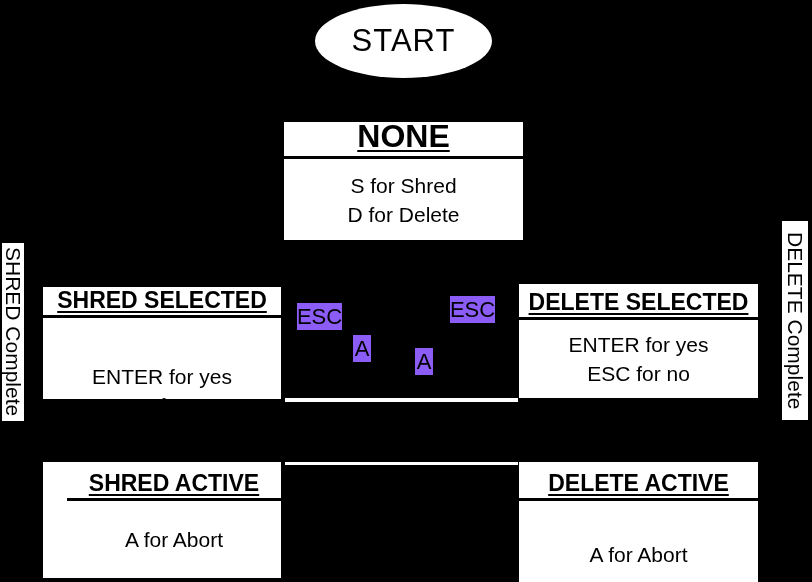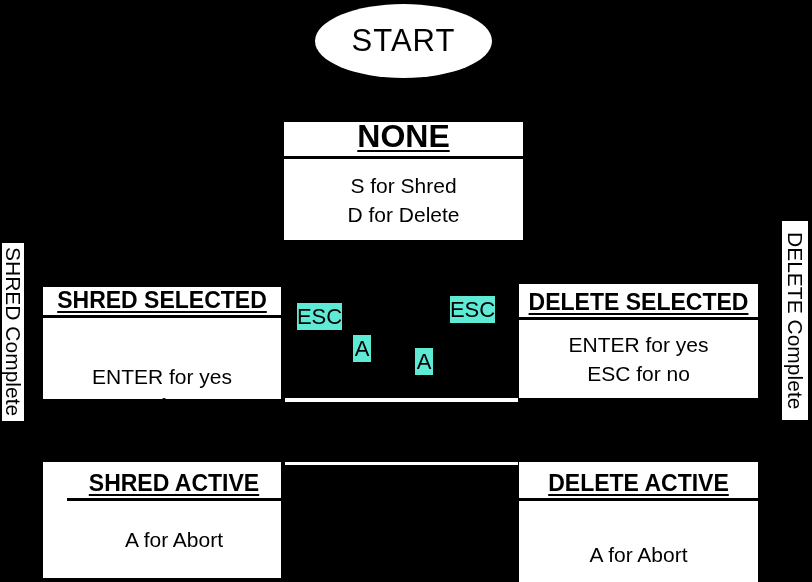--- a/index.html
+++ b/index.html
@@ -19,21 +19,21 @@
     padding-bottom:1px;
   }
   .state .title span{text-decoration:underline;text-decoration-thickness:2px;text-underline-offset:3px;white-space:nowrap;}
   .state .body{
     flex:1;display:flex;flex-direction:column;align-items:center;justify-content:center;
     font-size:21px;line-height:29px;text-align:center;
   }
   .title-lg{font-size:32px;height:37px;}
   .title-md{font-size:23px;}
   .chip{
-    position:absolute;background:#5eead4;display:flex;align-items:center;justify-content:center;
+    position:absolute;background:#8b5cf6;display:flex;align-items:center;justify-content:center;
     font-size:22px;white-space:nowrap;overflow:visible;
   }
   .vlabel{
     position:absolute;background:#fff;display:flex;align-items:center;justify-content:center;
     writing-mode:vertical-rl;text-orientation:mixed;font-size:21px;white-space:nowrap;
   }
   .bar{position:absolute;background:#fff;}
 </style>
 </head>
 <body>

